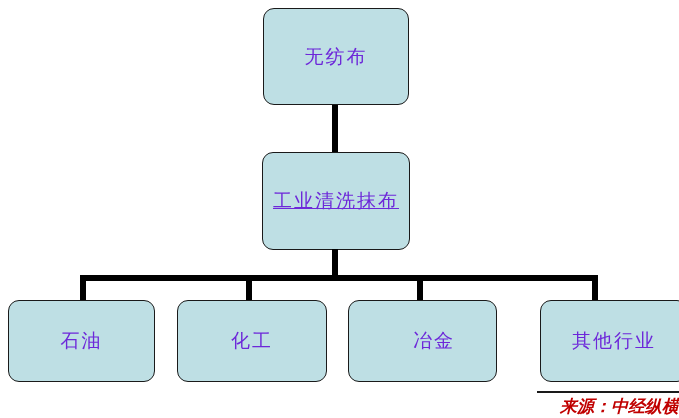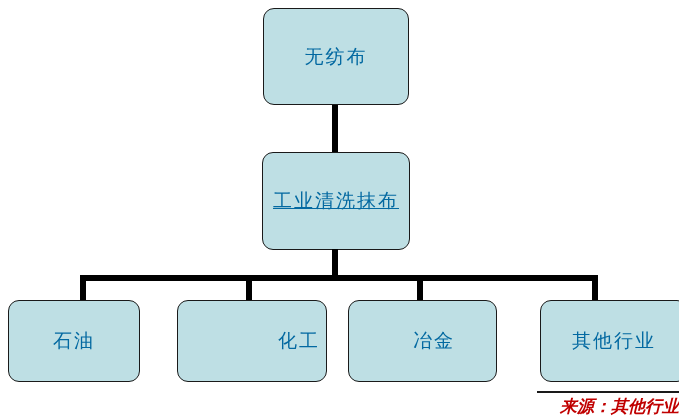--- a/index.html
+++ b/index.html
@@ -20,33 +20,33 @@
   .node {
     position: absolute;
     box-sizing: border-box;
     background: #BEDFE4;
     border: 1.3px solid #1a1a1a;
     border-radius: 11px;
     display: flex;
     align-items: center;
     justify-content: center;
     text-align: center;
-    color: #0369a1;
+    color: #6d28d9;
     font-size: 19px;
     line-height: 1.95;
     letter-spacing: 2px;
     padding: 2px 6px;
     user-select: none;
   }
   .node.root      { left: 263px; top: 8px;   width: 146px; height: 97px; }
   .node.middle    { left: 262px; top: 152px; width: 148px; height: 98px;
                     line-height: 2.4; text-decoration: underline; }
   .node.leaf      { top: 300px; height: 82px; }
-  .node.leaf-1    { left: 8px;   width: 132px; }
-  .node.leaf-2    { left: 177px; width: 150px; justify-content: flex-end; }
+  .node.leaf-1    { left: 8px;   width: 147px; }
+  .node.leaf-2    { left: 177px; width: 150px; }
   .node.leaf-3    { left: 348px; width: 149px; padding-left: 29px; }
   .node.leaf-4    { left: 540px; width: 148px; }
 
   .node .label { display: block; }
 
   
   .conn {
     position: absolute;
     background: #000000;
   }
@@ -108,16 +108,16 @@
     <span class="label">化工</span>
   </div>
   <div class="node leaf leaf-3">
     <span class="label">冶金</span>
   </div>
   <div class="node leaf leaf-4">
     <span class="label">其他行业</span>
   </div>
 
   <div class="source">
-    <span class="source-text">来源：其他行业</span>
+    <span class="source-text">来源：中经纵横</span>
   </div>
 
 </div>
 
 </body></html>

